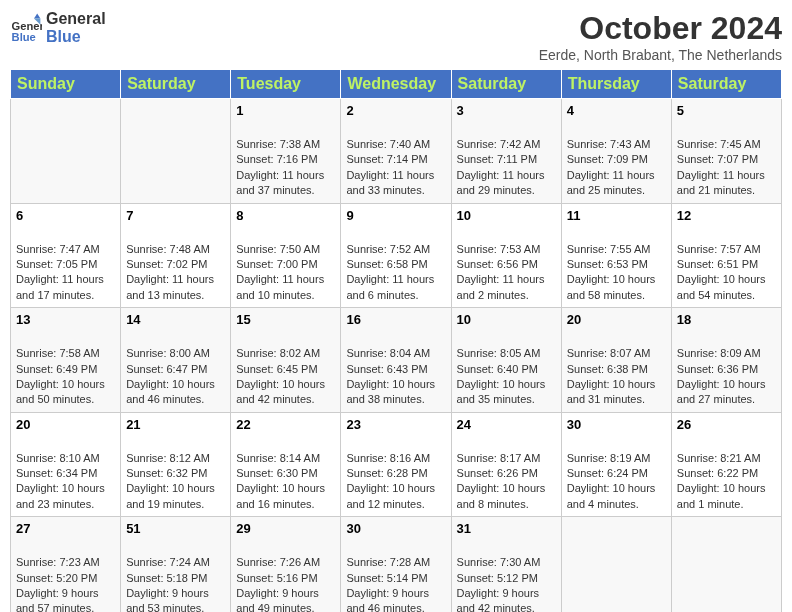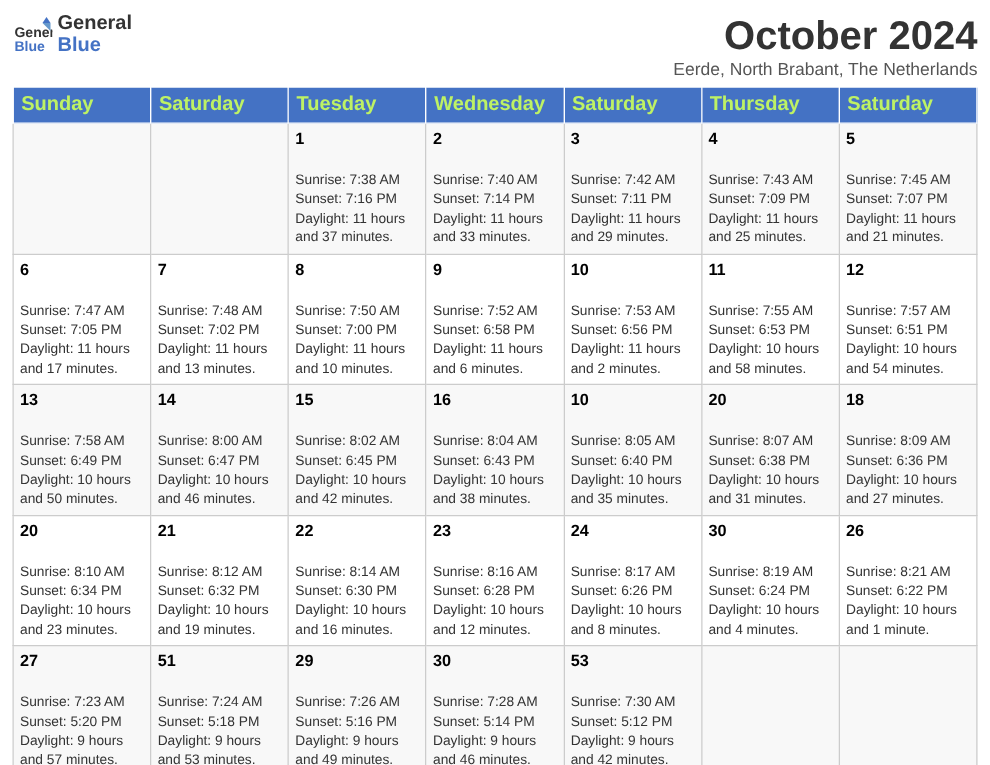--- a/index.html
+++ b/index.html
@@ -239,20 +239,20 @@
         </td>
         <td>
           <span class="day-num">29</span>
           <div class="day-info">Sunrise: 7:26 AM<br>Sunset: 5:16 PM<br>Daylight: 9 hours and 49 minutes.</div>
         </td>
         <td>
           <span class="day-num">30</span>
           <div class="day-info">Sunrise: 7:28 AM<br>Sunset: 5:14 PM<br>Daylight: 9 hours and 46 minutes.</div>
         </td>
         <td>
-          <span class="day-num">53</span>
+          <span class="day-num">31</span>
           <div class="day-info">Sunrise: 7:30 AM<br>Sunset: 5:12 PM<br>Daylight: 9 hours and 42 minutes.</div>
         </td>
         <td class="empty"></td>
         <td class="empty"></td>
       </tr>
     </tbody>
 </table>
 
 </body></html>

